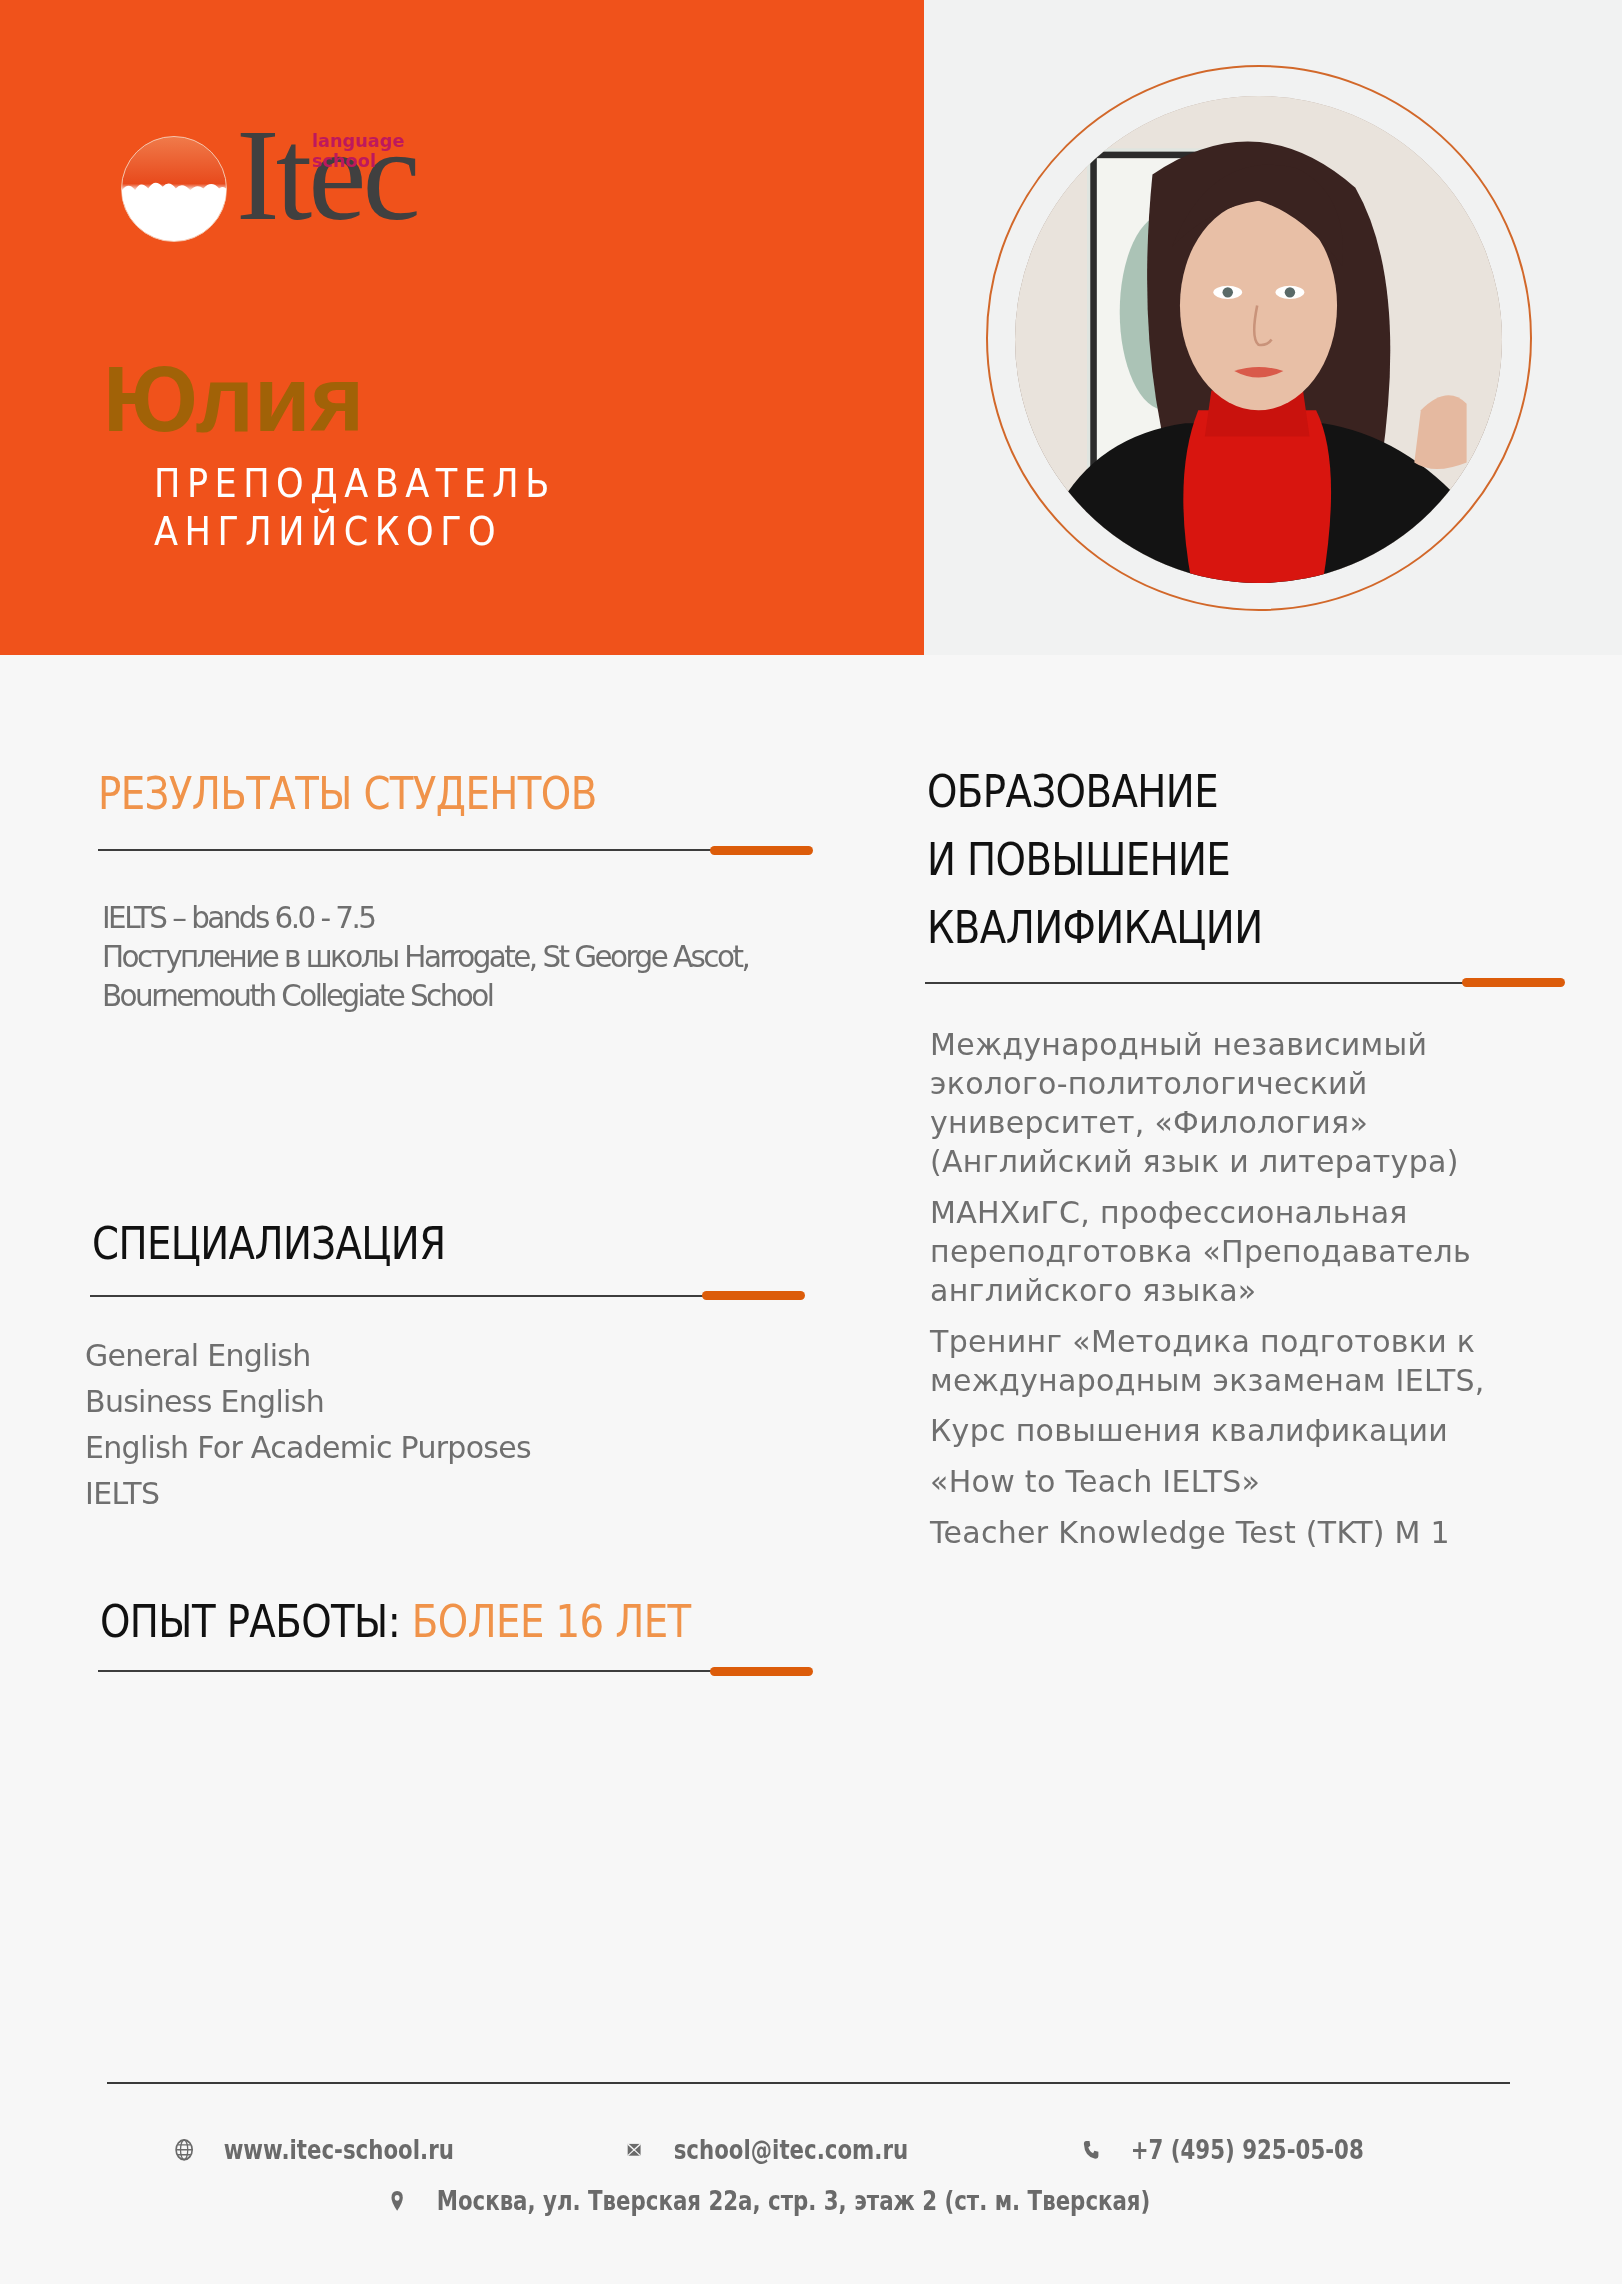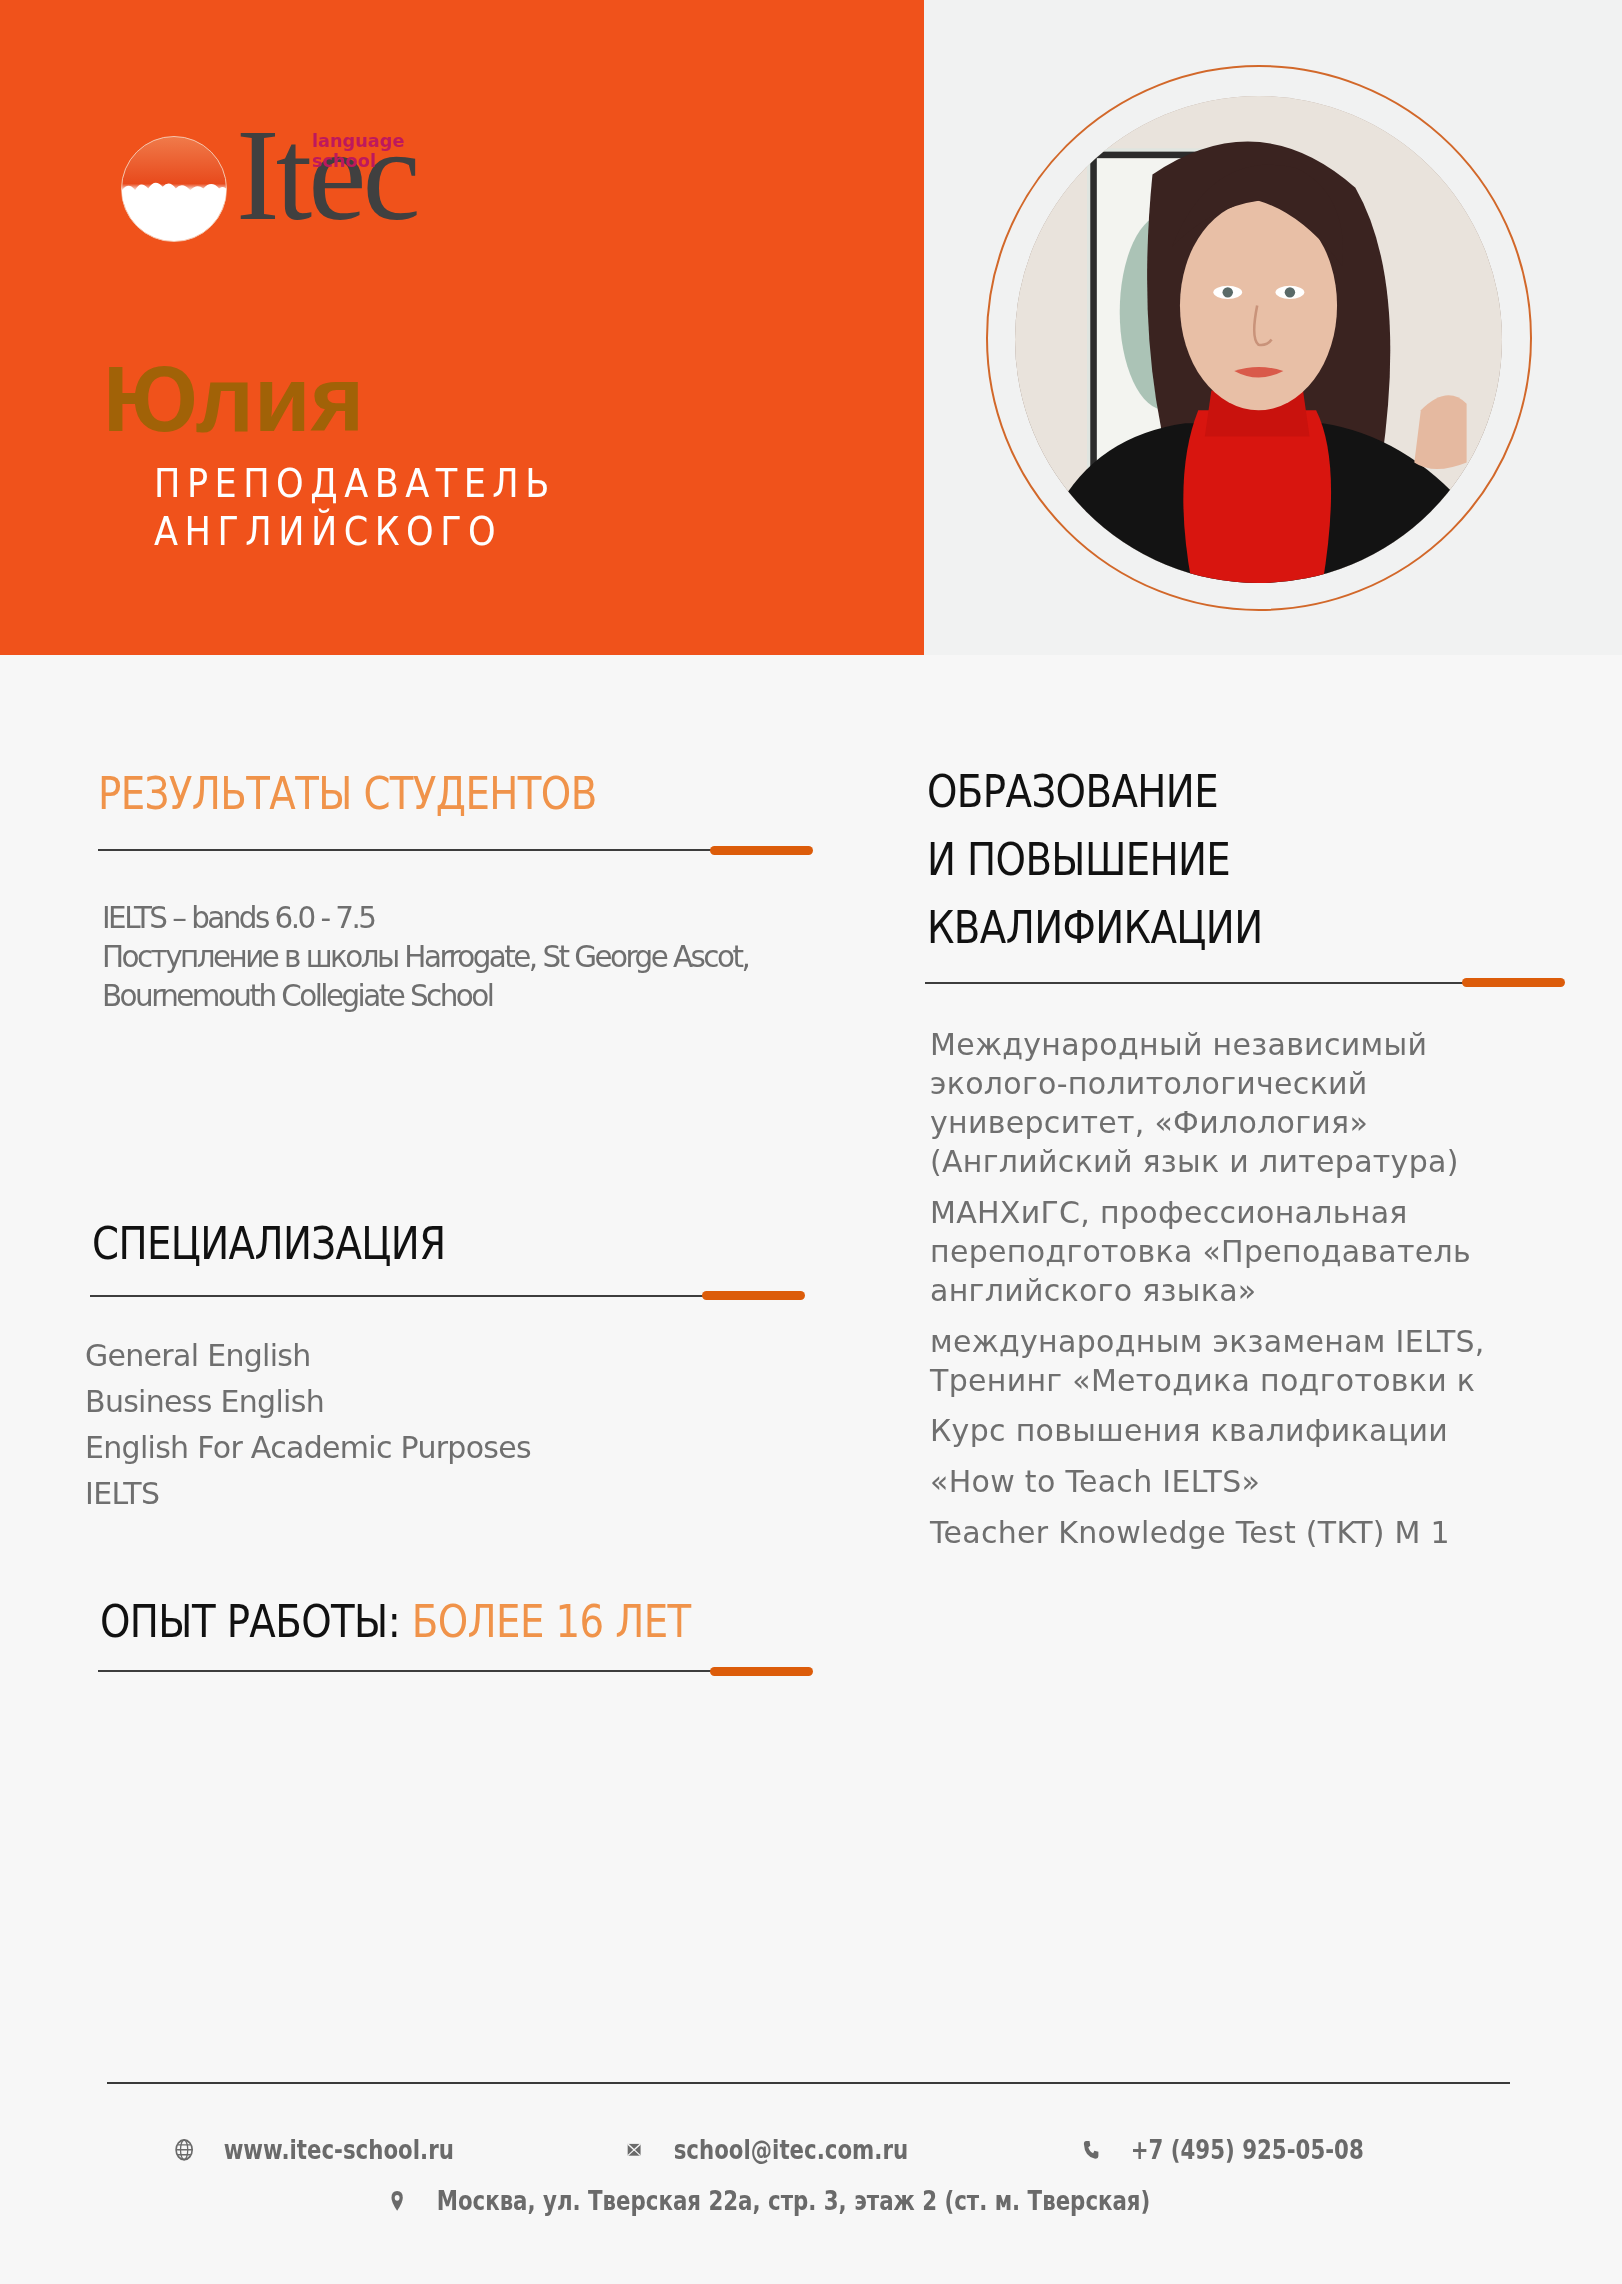--- a/index.html
+++ b/index.html
@@ -184,22 +184,22 @@
     <div>эколого-политологический</div>
     <div>университет,  «Филология»</div>
     <div>(Английский язык и литература)</div>
   </div>
   <div class="edu-block">
     <div>МАНХиГС, профессиональная</div>
     <div>переподготовка «Преподаватель</div>
     <div>английского языка»</div>
   </div>
   <div class="edu-block">
+    <div>Тренинг  «Методика  подготовки  к</div>
     <div>международным  экзаменам IELTS,</div>
-    <div>Тренинг  «Методика  подготовки  к</div>
   </div>
   <div class="edu-block">
     <div>Курс повышения квалификации</div>
   </div>
   <div class="edu-block">
     <div>«How to Teach IELTS»</div>
   </div>
   <div class="edu-block">
     <div>Teacher Knowledge Test (TKT) M 1</div>
   </div>

